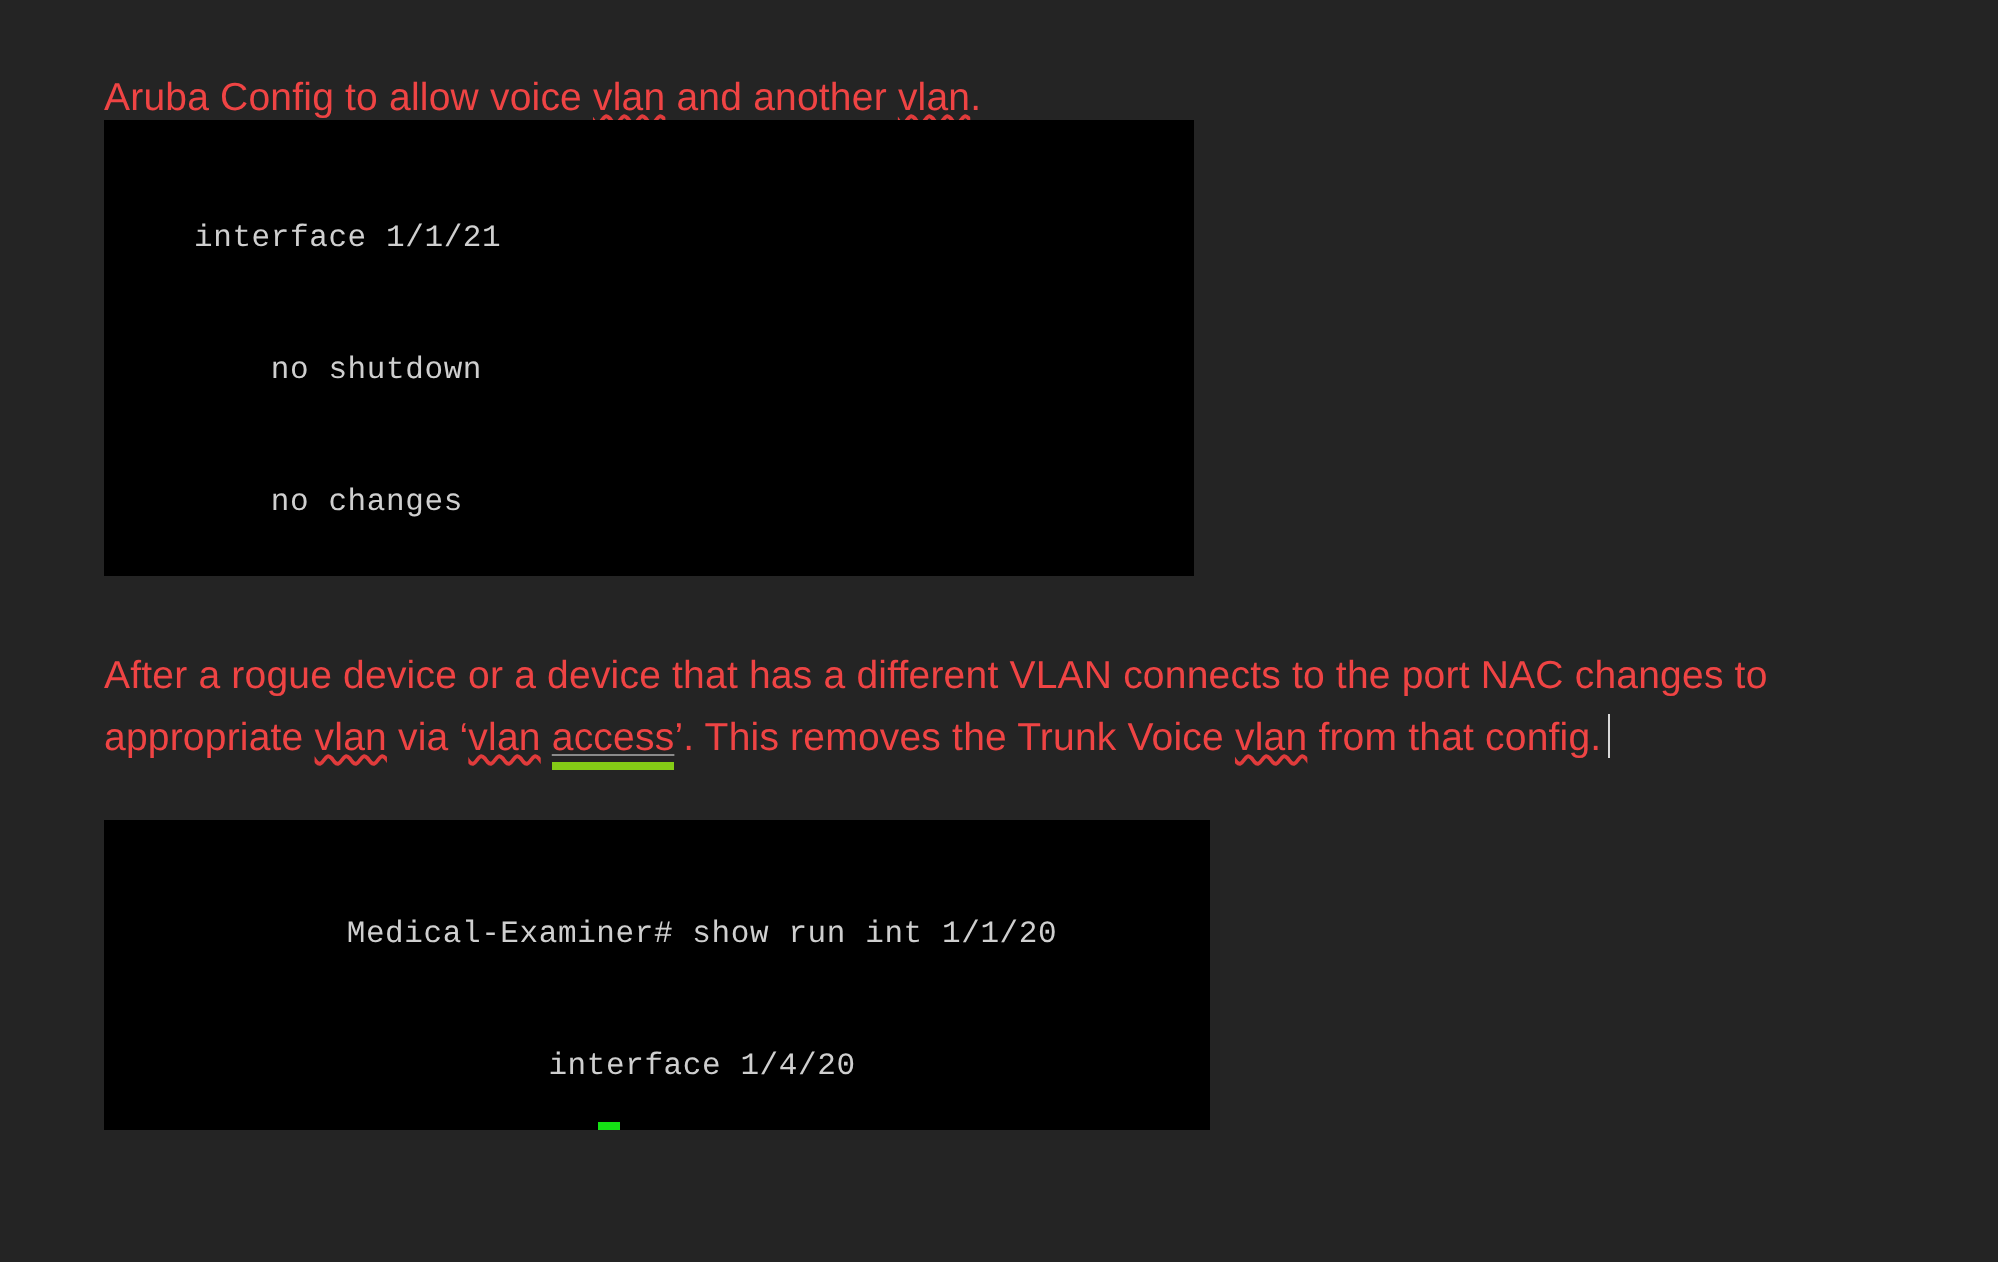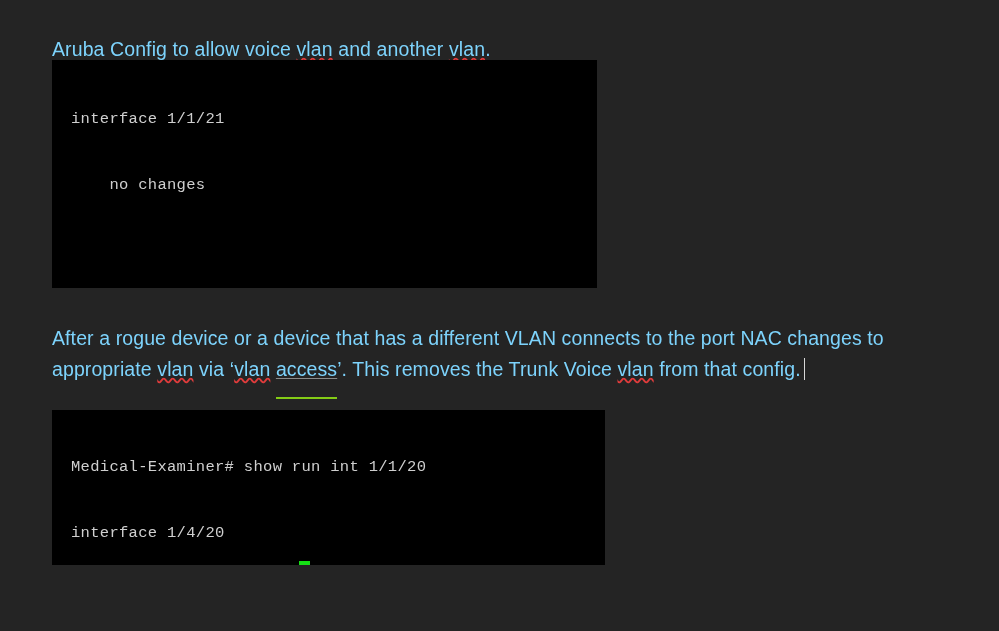--- a/index.html
+++ b/index.html
@@ -20,35 +20,35 @@
     left: 0;
     top: 0;
     width: 999px;
     height: 631px;
   }
   .para {
     position: absolute;
     left: 52px;
     font-size: 19.5px;
     line-height: 31px;
-    color: #7dd3fc;
+    color: #ef4444;
     letter-spacing: 0.1px;
     white-space: normal;
   }
   .para-1 { top: 14px; width: 900px; }
   .para-2 { top: 303px; width: 840px; }
 
   .sp {
     text-decoration: underline wavy #e03b3b;
     text-decoration-skip-ink: none;
     text-underline-offset: 2px;
   }
   .gr {
-    border-bottom: 2px solid #84cc16;
-    padding-bottom: 17px;
+    border-bottom: 4px solid #84cc16;
+    padding-bottom: 1px;
   }
   .gr-top {
     text-decoration: underline;
     text-decoration-color: #8a8a8a;
     text-decoration-thickness: 1px;
     text-underline-offset: 2px;
   }
   .caret {
     display: inline-block;
     width: 1px;
@@ -75,43 +75,46 @@
     width: 545px;
     height: 224px;
     padding: 4px 0 0 0;
   }
   #code-block-2 {
     left: 52px;
     top: 410px;
     width: 553px;
     height: 153px;
     padding: 2px 0 0 0;
+    text-align: center;
   }
   .code-line {
-    padding-left: 19px;
+    padding-left: 9px;
     height: 22px;
+    margin-left: 36px;
   }
   .cursor-clip {
     position: absolute;
     left: 247px;
     bottom: 0px;
     width: 11px;
     height: 4px;
     background: #15e015;
   }
 </style>
 </head>
 <body>
 
 <div class="doc">
 
   <p class="para para-1"><span>Aruba Config to allow voice </span><span class="sp">vlan</span><span> and another </span><span class="sp">vlan</span><span>.</span></p>
 
   <div class="codeblock" id="code-block-1">
     <div class="code-line">interface 1/1/21</div>
+    <div class="code-line">    no shutdown</div>
     <div class="code-line">    no changes</div>
     
     
     
     
     
   </div>
 
   <p class="para para-2"><span>After a rogue device or a device that has a different VLAN connects to the port NAC changes to appropriate </span><span class="sp">vlan</span><span> via ‘</span><span class="sp">vlan</span><span> </span><span class="gr gr-top">access</span><span>’. This removes the Trunk Voice </span><span class="sp">vlan</span><span> from that config.</span><span class="caret"></span></p>
 

